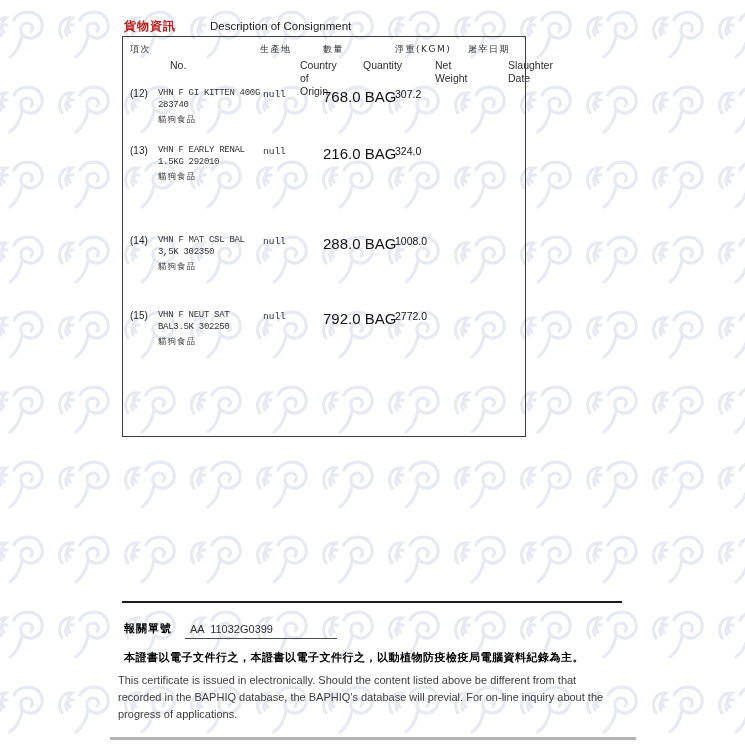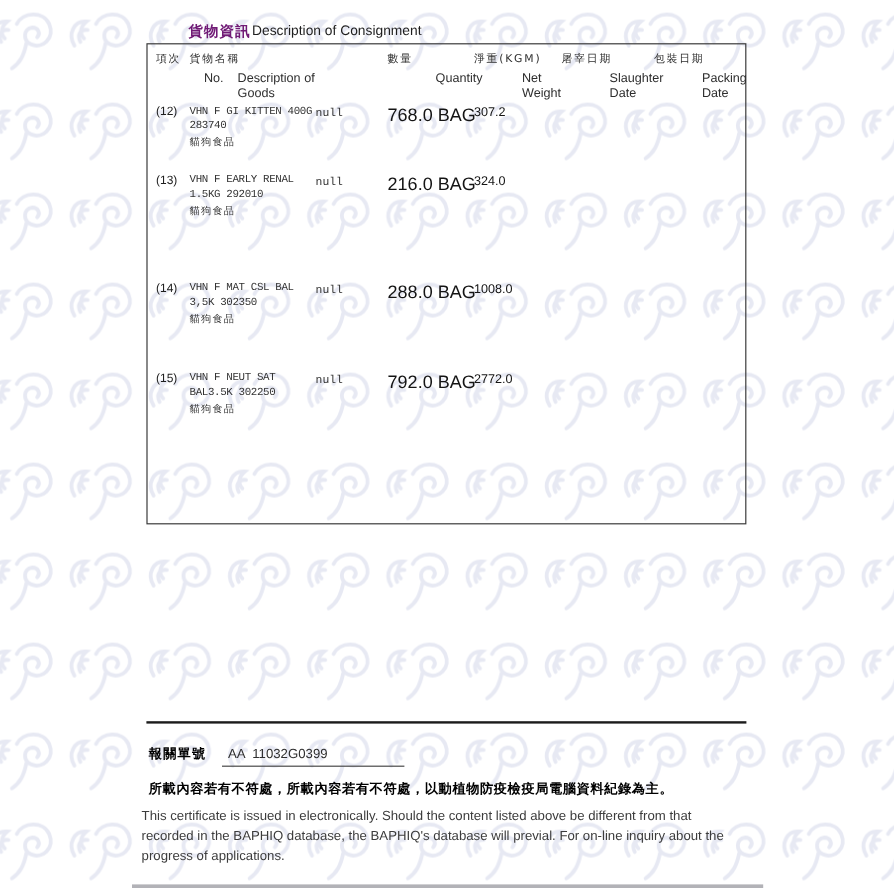--- a/index.html
+++ b/index.html
@@ -9,26 +9,26 @@
     background:#ffffff;
     font-family:"Liberation Sans", sans-serif;
     color:#222;
   }
   .wm-layer { position:absolute; left:0; top:0; width:745px; height:745px; z-index:0; pointer-events:none; }
   .content { position:absolute; left:0; top:0; width:745px; height:745px; z-index:1; }
 
   .header-zh {
     position:absolute; left:124px; top:18px;
     font-family:"DejaVu Sans", sans-serif;
-    font-size:12px; font-weight:bold; color:#701a75; letter-spacing:1px;margin-left:33px;
+    font-size:12px; font-weight:bold; color:#b91c1c; letter-spacing:1px;
   }
   .header-en { position:absolute; left:210px; top:20px; font-size:11.5px; color:#1f1f1f; }
 
   .goods-table {
-    position:absolute; left:122px; top:36px; width:500px; height:401px;
+    position:absolute; left:122px; top:36px; width:404px; height:401px;
     border:1px solid #3b3b3b; background:transparent;
   }
   .col-head { position:absolute; top:6px; }
   .col-head .zh {
     font-family:"DejaVu Sans", sans-serif;
     font-size:9px; color:#2e2e2e; letter-spacing:1.5px; white-space:nowrap;
   }
   .col-head .en { font-size:10.5px; color:#2e2e2e; margin-top:3px; line-height:13px;padding-left:40px; }
   .ch-no { left:7px; }
   .ch-desc { left:35px; width:112px; }
@@ -104,40 +104,36 @@
 
     <div class="header-zh">貨物資訊</div>
     <div class="header-en">Description of Consignment</div>
 
     <div class="goods-table">
 
       <div class="col-head ch-no">
         <div class="zh">項次</div>
         <div class="en">No.</div>
       </div>
-      <div class="col-head ch-desc">
-        <div class="zh">貨物名稱</div>
-        <div class="en">Description of Goods</div>
+      <div class="col-head ch-origin">
+        <div class="zh">生產地</div>
+        <div class="en">Country of Origin</div>
       </div>
       <div class="col-head ch-qty">
         <div class="zh">數量</div>
         <div class="en">Quantity</div>
       </div>
       <div class="col-head ch-net">
         <div class="zh">淨重(KGM)</div>
         <div class="en">Net Weight</div>
       </div>
       <div class="col-head ch-slaughter">
         <div class="zh">屠宰日期</div>
         <div class="en">Slaughter Date</div>
       </div>
-      <div class="col-head ch-packing">
-        <div class="zh">包裝日期</div>
-        <div class="en">Packing Date</div>
-      </div>
 
       <div class="t-row" style="top:51px">
         <div class="c-no">(12)</div>
         <div class="c-desc">
           <div>VHN F GI KITTEN 400G</div>
           <div>283740</div>
           <div class="zh-desc">貓狗食品</div>
         </div>
         <div class="c-origin">null</div>
         <div class="c-qty">768.0 BAG</div>
@@ -189,19 +185,19 @@
       </div>
 
     </div>
 
     <div class="rule-dark"></div>
 
     <div class="decl-label">報關單號</div>
     <div class="decl-number">AA  11032G0399</div>
     <div class="decl-underline"></div>
 
-    <div class="notice-zh">所載內容若有不符處，所載內容若有不符處，以動植物防疫檢疫局電腦資料紀錄為主。</div>
+    <div class="notice-zh">本證書以電子文件行之，本證書以電子文件行之，以動植物防疫檢疫局電腦資料紀錄為主。</div>
     <div class="notice-en">This certificate is issued in electronically. Should the content listed above be different from that recorded in the BAPHIQ database, the BAPHIQ's database will previal. For on-line inquiry about the progress of applications.</div>
 
     <div class="rule-gray"></div>
 
   </div>
 </div>
 
 </body></html>

